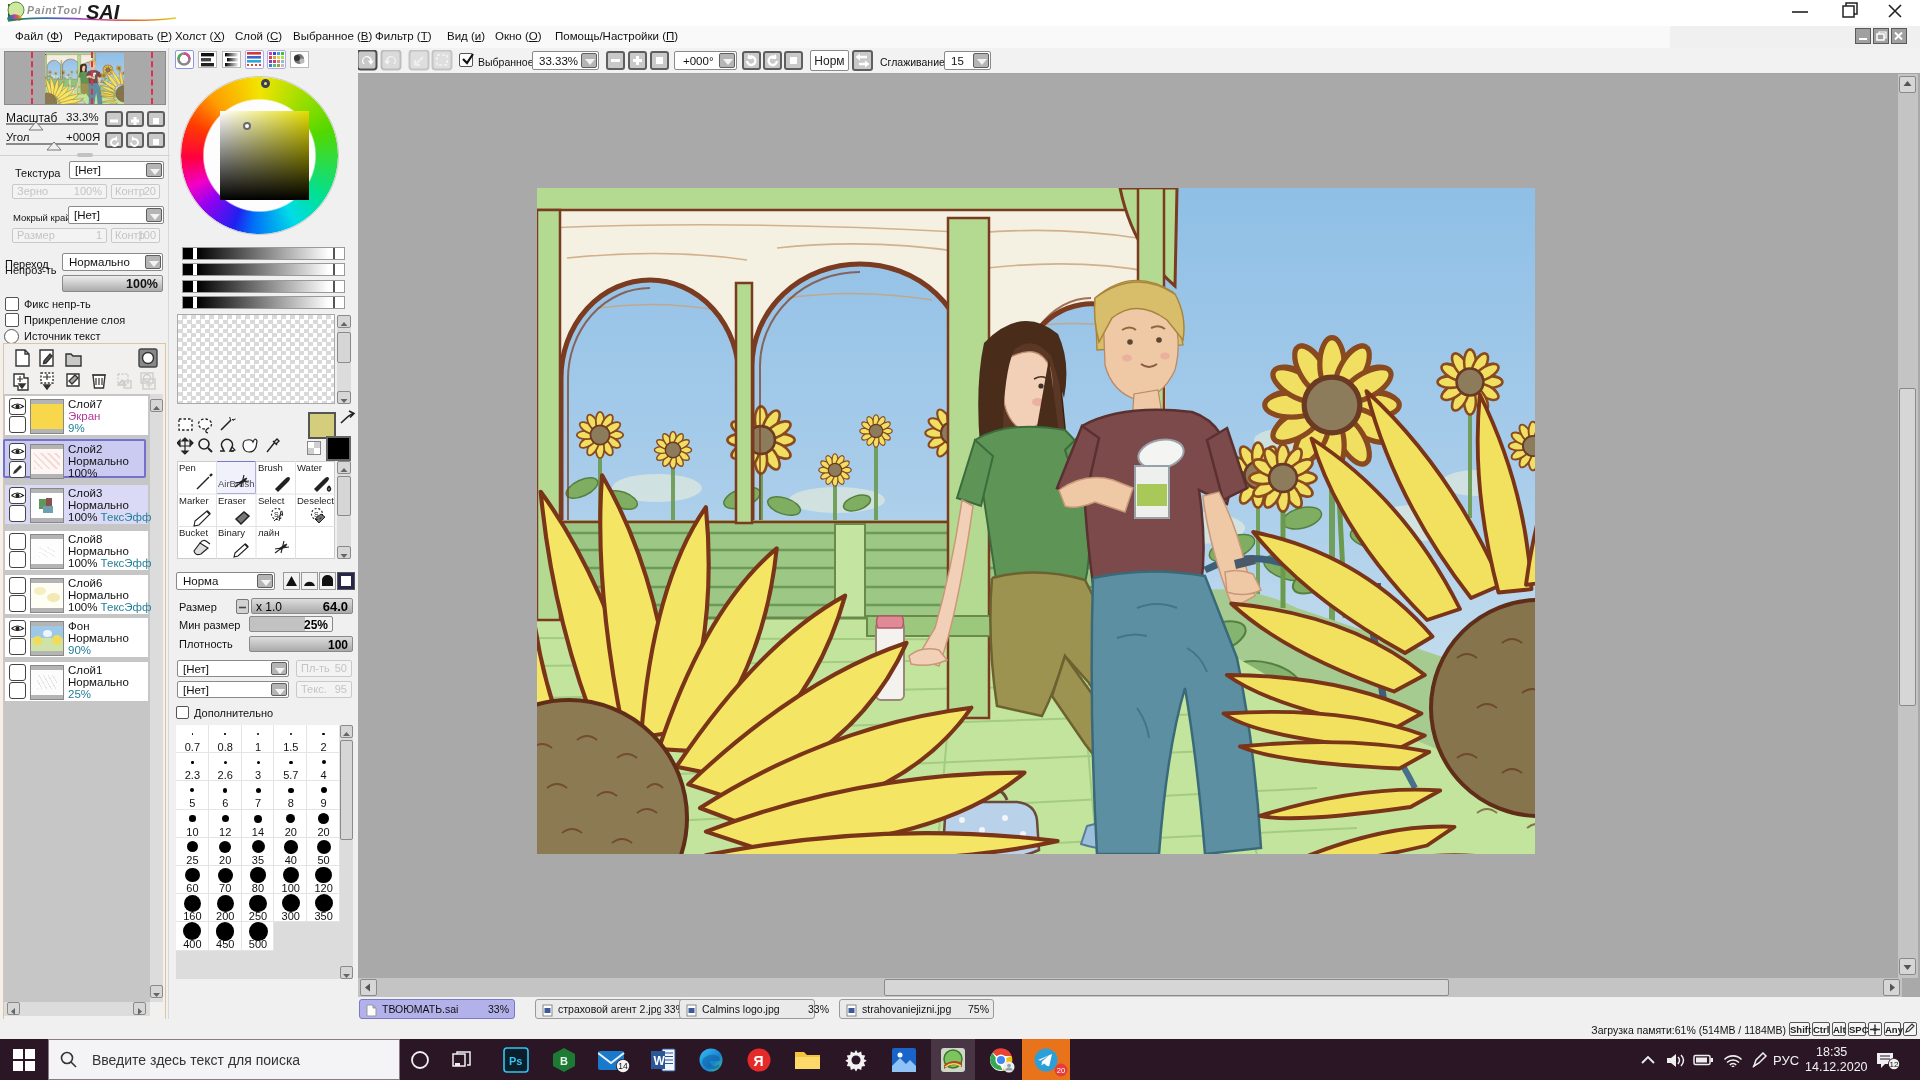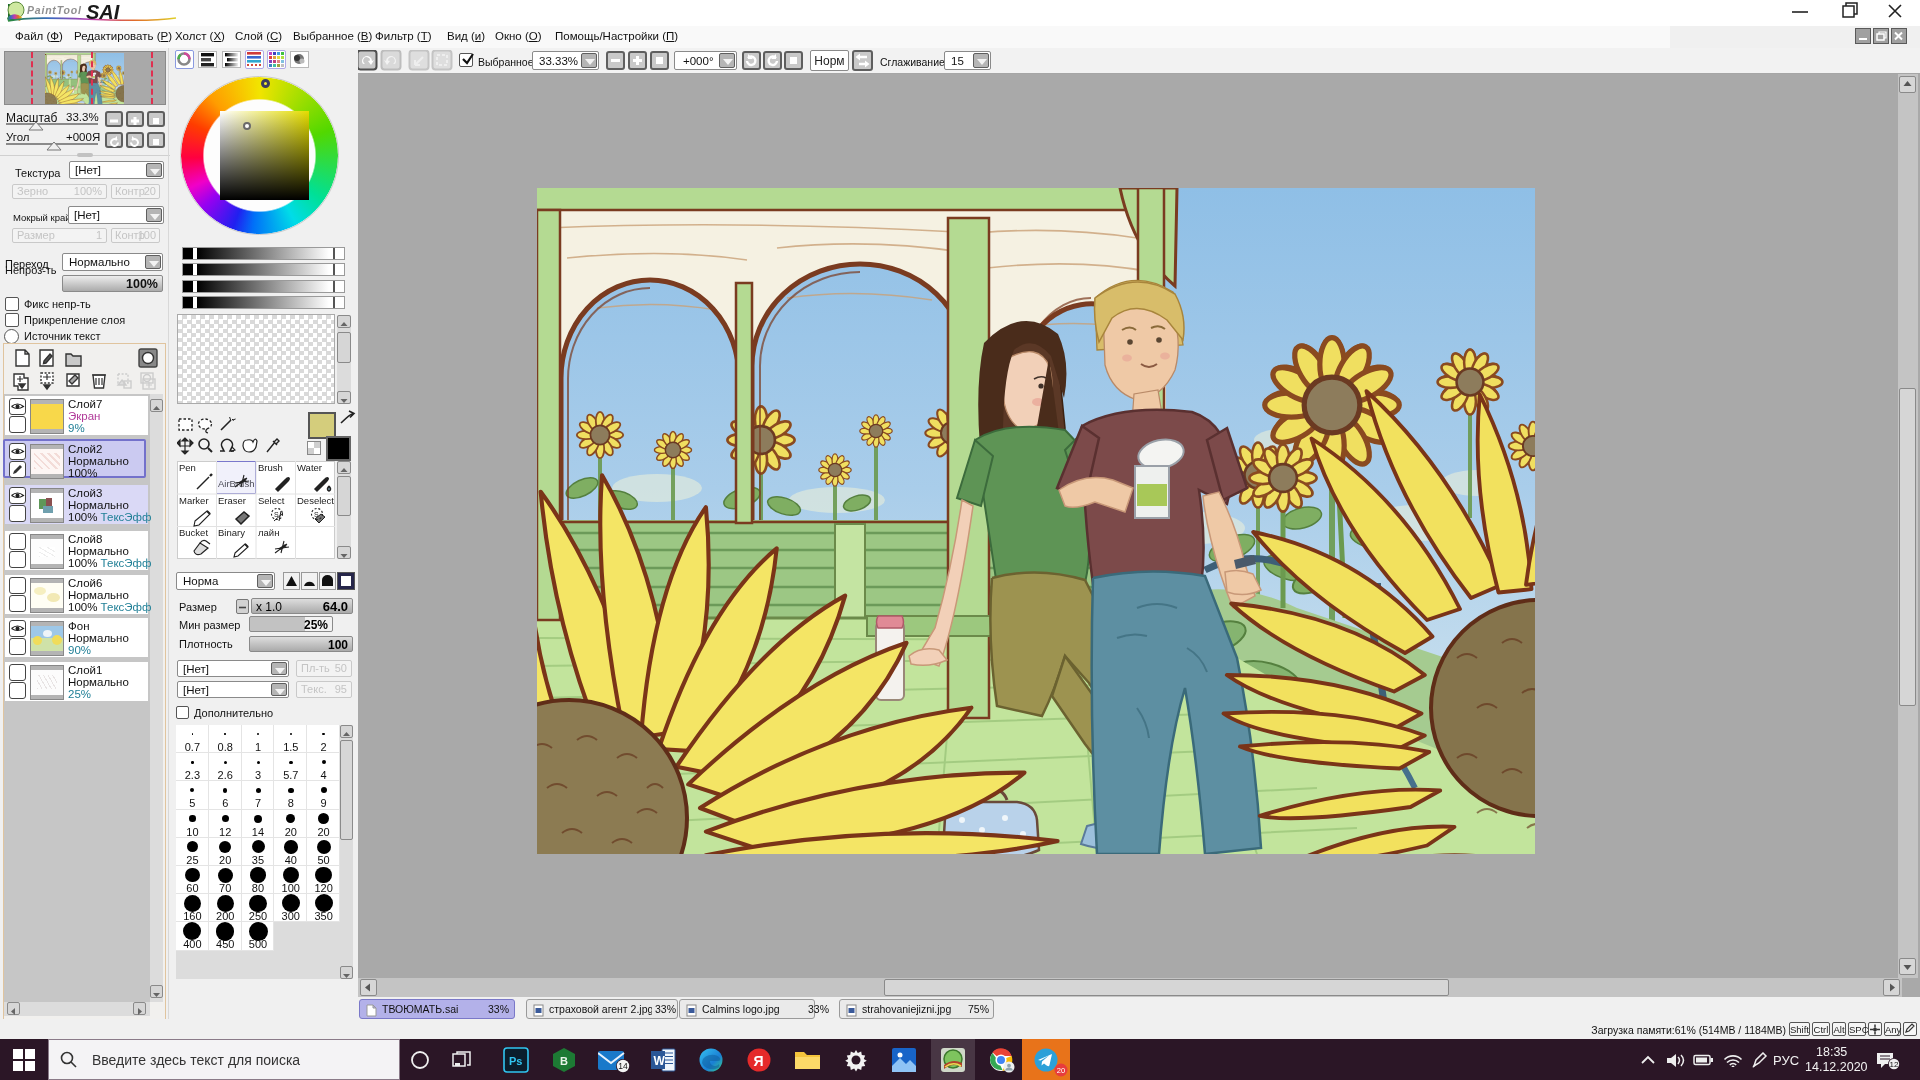--- a/index.html
+++ b/index.html
@@ -27,21 +27,21 @@
 .lay { position:absolute; left:5px; width:143px; height:39px; background:#fff; }
 .lay .lbl { font-size:11.5px; }
 .laybox { position:absolute; width:17px; height:17px; background:#fff; border:1px solid #444; border-radius:3px; }
 .laythumb { position:absolute; left:25px; top:3px; width:34px; height:35px; border:1px solid #888; background:#fff; overflow:hidden; }
 .cell { position:absolute; background:#fff; border-right:1px solid #e4e4e4; border-bottom:1px solid #e4e4e4; }
 .dot { position:absolute; background:#000; border-radius:50%; }
 .num { position:absolute; text-align:center; font-size:11px; color:#111; }
 .tgrid { position:absolute; font-size:9.5px; color:#222; }
 .tab { position:absolute; top:2px; height:20px; background:#eaeaea; border:1px solid #9a9a9a; border-radius:3px; font-size:10.5px; color:#111; }
 .tab span { position:absolute; top:3px; white-space:nowrap; }
-.skey { position:absolute; top:3px; height:14px; background:#f6f6f6; border:1px solid #555; border-radius:2px; font-size:9.5px; font-weight:normal; color:#222; text-align:center; line-height:13px; }
+.skey { position:absolute; top:3px; height:14px; background:#f6f6f6; border:1px solid #555; border-radius:2px; font-size:9.5px; font-weight:bold; color:#222; text-align:center; line-height:13px; }
 </style>
 </head>
 <body>
 <div class="abs" id="titlebar">
  <svg class="abs" style="left:6px;top:1px" width="180" height="25" viewBox="0 0 180 25">
   <defs>
         <linearGradient id="rb" x1="0" y1="0" x2="1" y2="0">
    <stop offset="0" stop-color="#2a8a3a"></stop>
           <stop offset="0.25" stop-color="#3a6ac0"></stop>
           <stop offset="0.5" stop-color="#c03ab0"></stop>
@@ -998,21 +998,21 @@
       </svg></div>
 </div>
 <div class="abs" id="tabsrow">
  <div class="tab" style="left:1px;width:156px;background:#b3b1e9;border:1px solid #7a78c8">
       <svg width="11" height="13" style="position:absolute;left:6px;top:4px">
         <path d="M1,1 h6 l3,3 v8 h-9 z M7,1 v3 h3" fill="#fff" stroke="#999" stroke-width="1"></path>
       </svg>
       <span style="left:22px">ТВОЮМАТЬ.sai</span>
       <span style="left:128px">33%</span>
     </div>
- <div class="tab" style="left:168px;width:152px">
+ <div class="tab" style="left:177px;width:152px">
       <svg width="11" height="13" style="position:absolute;left:6px;top:4px">
         <rect x="1" y="1" width="9" height="11" fill="#fff" stroke="#888"></rect>
         <rect x="2.5" y="4" width="6" height="5" fill="#3a5a9a"></rect>
       </svg>
       <span style="left:22px;width:103px;overflow:hidden">страховой агент 2.jpg</span>
       <span style="left:128px">33%</span>
     </div>
  <div class="tab" style="left:321px;width:136px">
       <svg width="11" height="13" style="position:absolute;left:6px;top:4px">
         <rect x="1" y="1" width="9" height="11" fill="#fff" stroke="#888"></rect>

